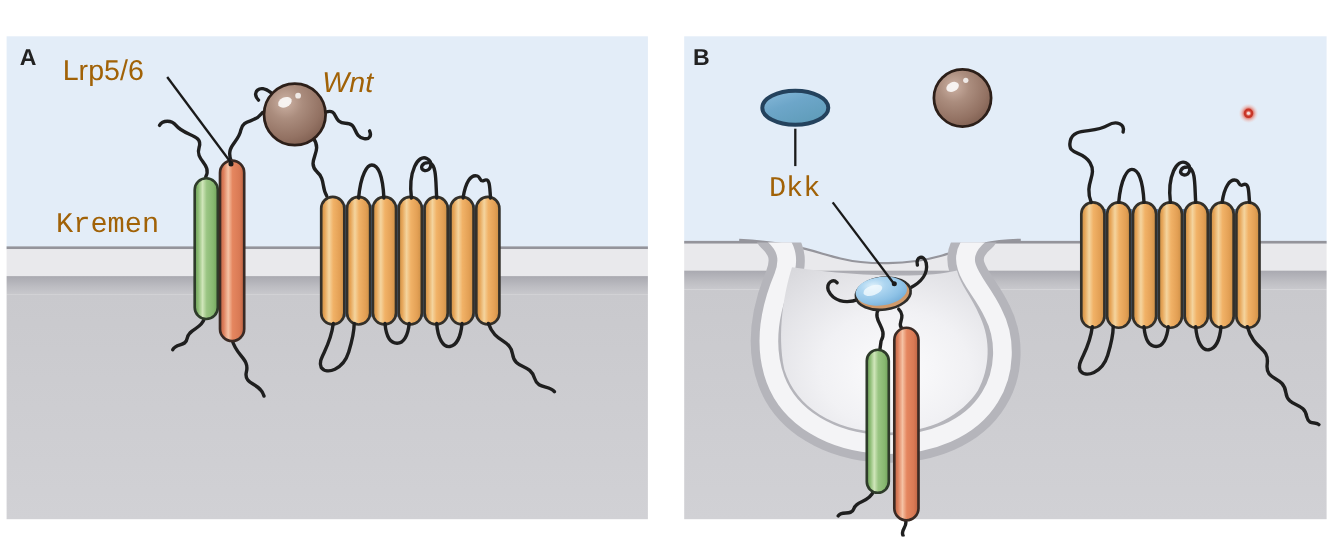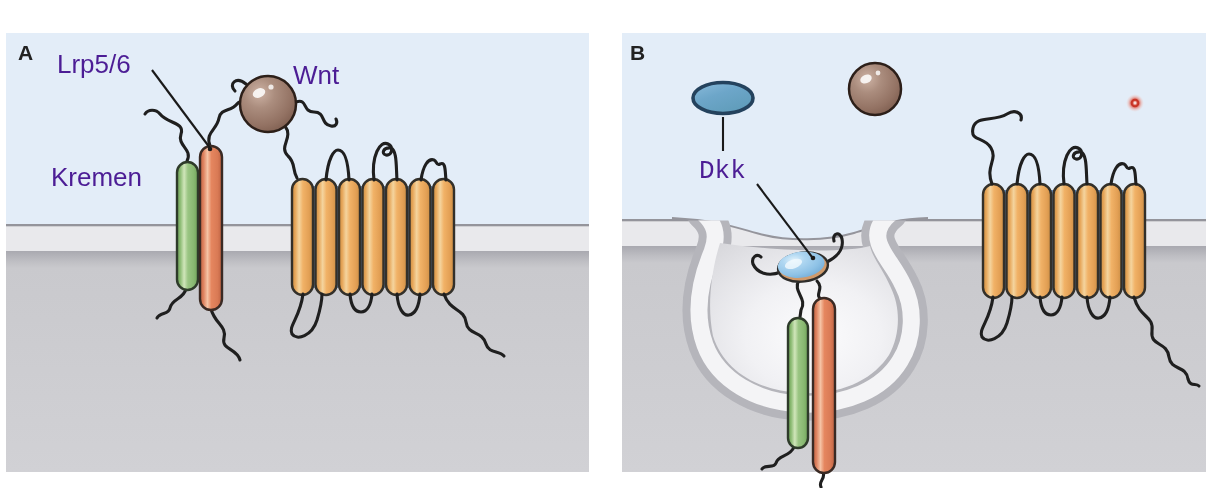--- a/index.html
+++ b/index.html
@@ -1,19 +1,19 @@
 <!DOCTYPE html>
 <html><head>
 <meta charset="utf-8">
 <style>
   html,body{margin:0;padding:0;background:#ffffff;}
   .stage{position:relative;width:1214px;height:488px;background:#ffffff;overflow:hidden;
          font-family:"Liberation Sans", sans-serif;}
   .stage svg{position:absolute;left:0;top:0;}
-  .lbl{position:absolute;color:#4c1d95;font-size:26px;line-height:1.1;white-space:nowrap;}
+  .lbl{position:absolute;color:#a16207;font-size:26px;line-height:1.1;white-space:nowrap;}
   .panel-letter{position:absolute;color:#222;font-size:21px;font-weight:bold;line-height:1;}
 </style>
 </head>
 <body>
 
 <div class="stage">
 
 <svg width="1214" height="488" viewBox="0 0 1214 488">
   <defs>
     <linearGradient id="gOrange" x1="0" y1="0" x2="1" y2="0">
@@ -236,17 +236,17 @@
       <circle cx="1135" cy="103" r="3.4" fill="none" stroke="#c63527" stroke-width="1.8"></circle>
       <circle cx="1135" cy="103" r="1.4" fill="#f4ded9"></circle>
     </g>
   </g>
 </svg>
 
 <div class="panel-letter" style="left:18px;top:42px;">A</div>
 <div class="panel-letter" style="left:630px;top:42px;">B</div>
 
 <div class="lbl" style="left:57px;top:50px;">Lrp5/6</div>
-<div class="lbl" style="left:51px;top:163px;">Kremen</div>
-<div class="lbl" style="left:293px;top:61px;">Wnt</div>
+<div class="lbl" style="left:51px;top:190px;font-family:Liberation Mono, monospace;">Kremen</div>
+<div class="lbl" style="left:293px;top:61px;font-style:italic;">Wnt</div>
 <div class="lbl" style="left:699px;top:157px;font-family:Liberation Mono, monospace;">Dkk</div>
 
 </div>
 
 </body></html>

